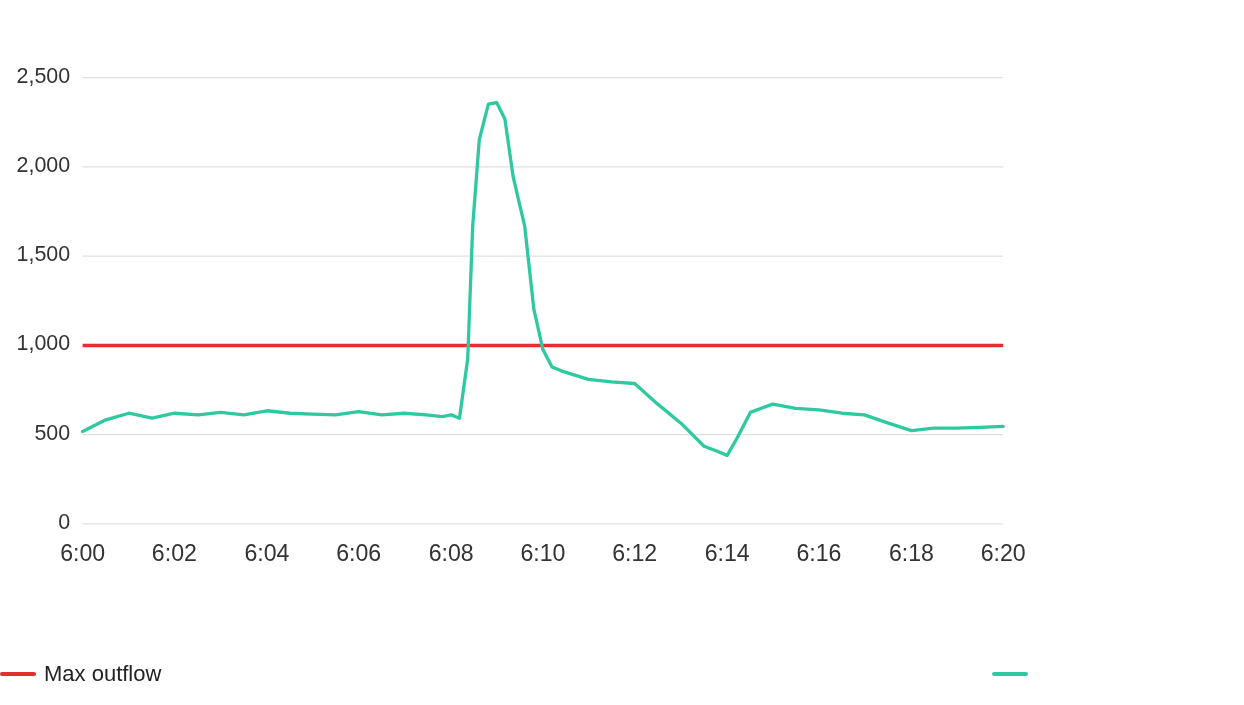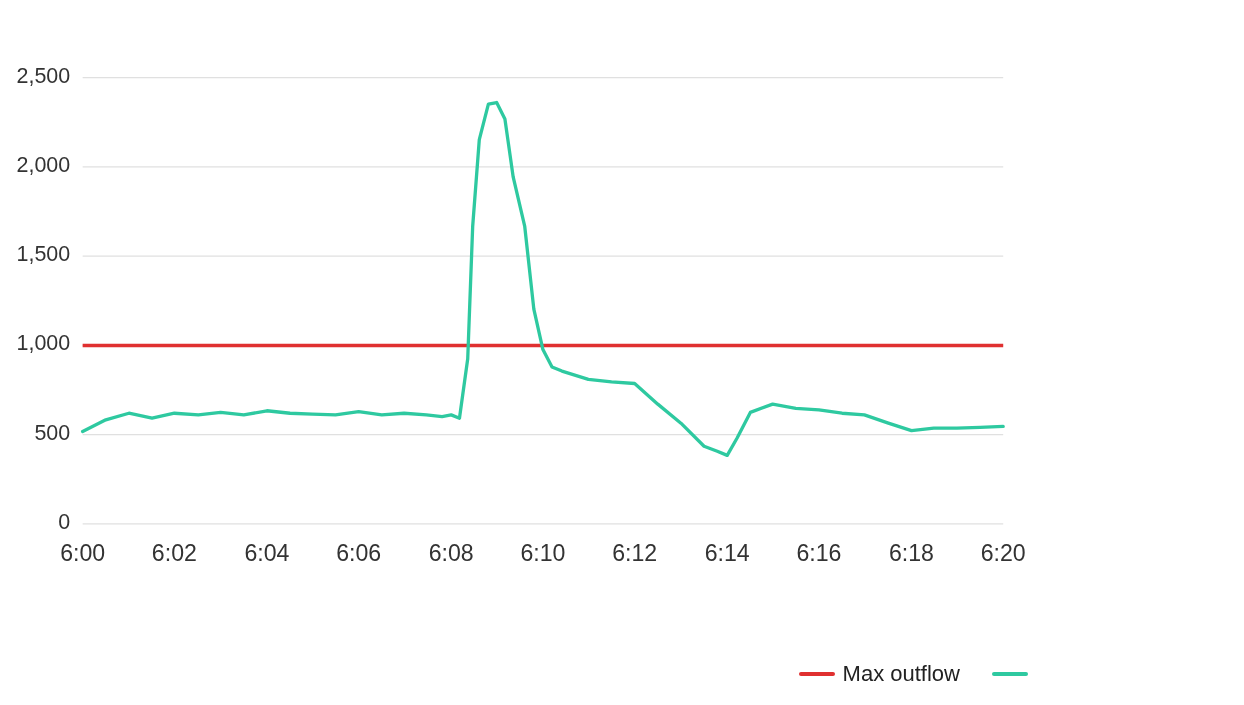--- a/index.html
+++ b/index.html
@@ -16,21 +16,21 @@
       position: relative;
       background: #ffffff;
     }
     svg.chart {
       width: 100%;
       height: 100%;
     }
     .legend {
       display: flex;
       align-items: center;
-      justify-content: flex-end;
+      justify-content: space-between;
       gap: 32px;
       position: absolute;
       bottom: 18px;
       left: 0;
       right: 0;
     }
     .legend-item {
       display: flex;
       align-items: center;
       gap: 8px;

